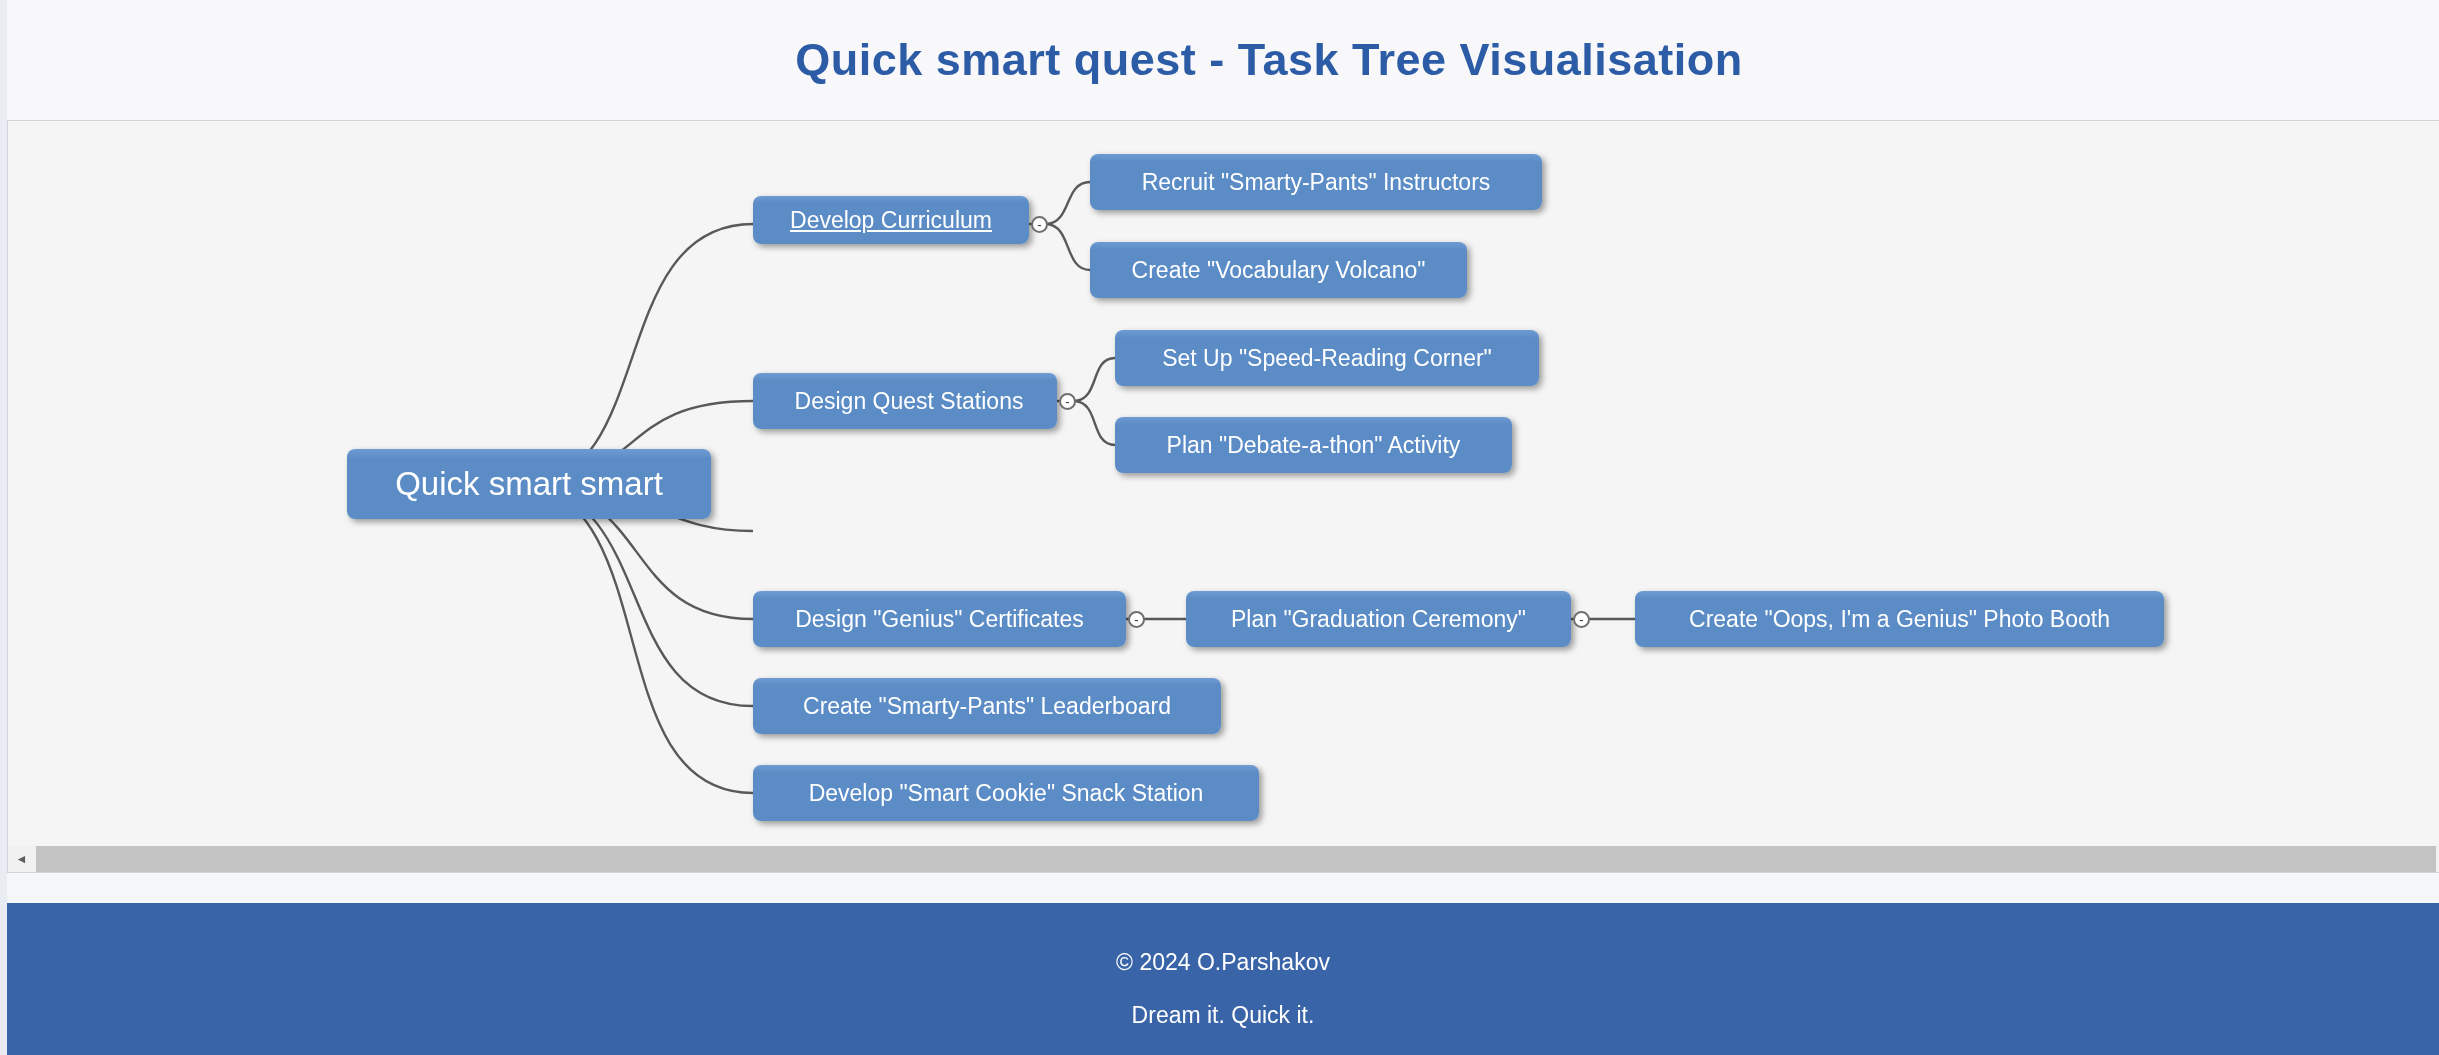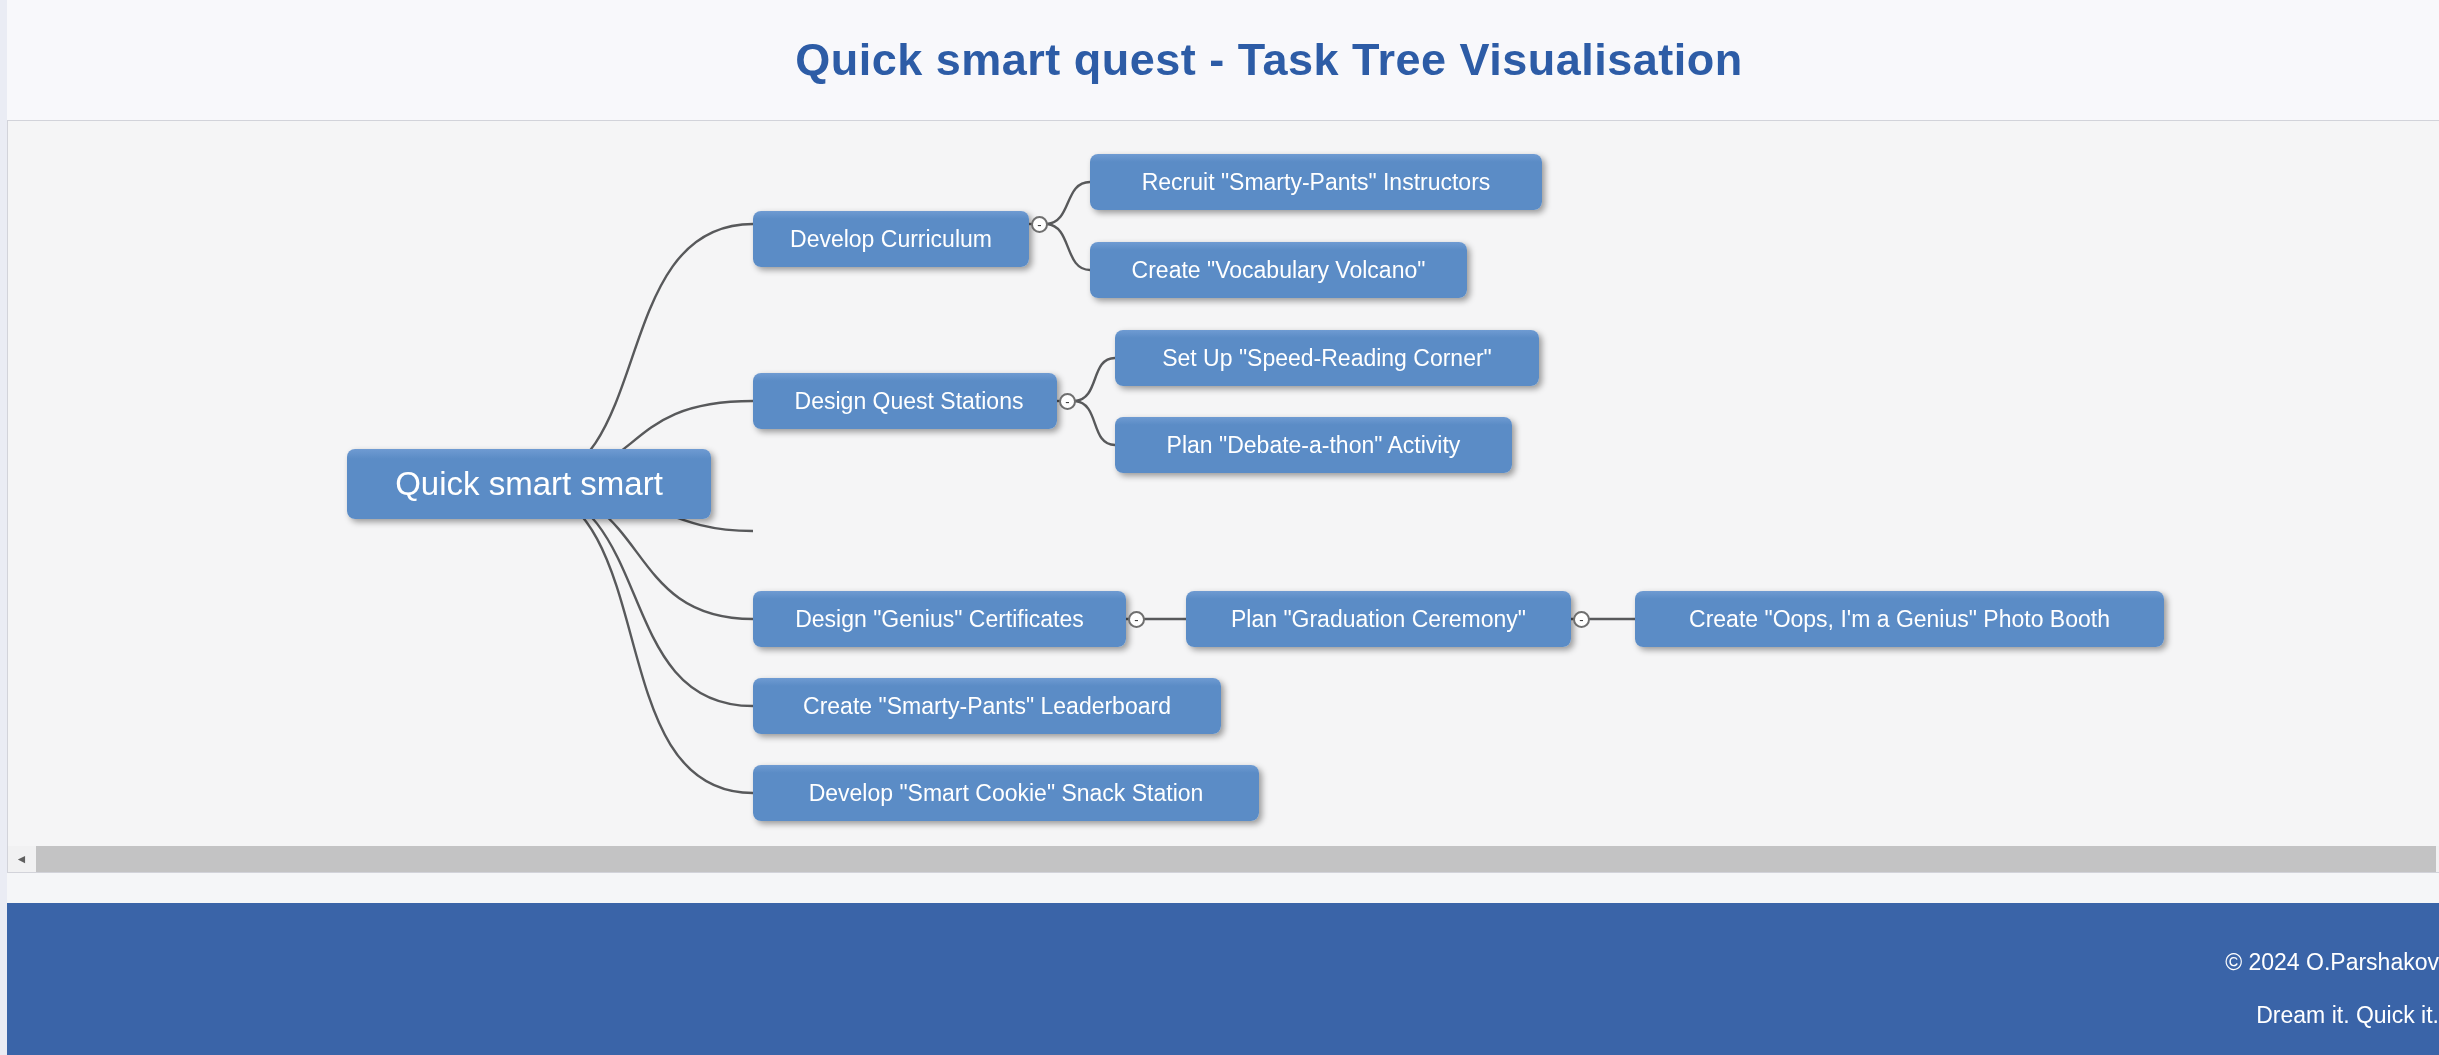--- a/index.html
+++ b/index.html
@@ -112,21 +112,21 @@
     background: #c3c3c4;
   }
   footer.page-footer {
     position: absolute;
     left: 7px; top: 903px;
     width: 2432px; height: 152px;
     background: #3a64a8;
     color: #ffffff;
     display: flex;
     flex-direction: column;
-    align-items: flex-end;
+    align-items: center;
     padding-top: 46px;
     box-sizing: border-box;
     row-gap: 26px;
     font-size: 23px;
   }
 </style>
 </head>
 <body>
 
 <div class="left-strip"></div>
@@ -150,21 +150,21 @@
       <path d="M1039 103 C1064 105 1056 149 1082 149"></path>
       <path d="M1049 280 L1059 280"></path>
       <path d="M1067 280 C1092 278 1082 237 1107 237"></path>
       <path d="M1067 280 C1092 282 1082 324 1107 324"></path>
       <path d="M1118 498 L1178 498"></path>
       <path d="M1563 498 L1627 498"></path>
     </svg>
 
     <div class="node root" style="left:339px; top:328px; width:364px; height:70px;">Quick smart smart</div>
 
-    <div class="node" style="left:745px; top:90px; width:276px; height:56px;">Develop Curriculum</div>
+    <div class="node" style="left:745px; top:75px; width:276px; height:48px;text-decoration:underline;">Develop Curriculum</div>
     <div class="node" style="left:1082px; top:33px; width:452px; height:56px;">Recruit "Smarty-Pants" Instructors</div>
     <div class="node" style="left:1082px; top:121px; width:377px; height:56px;">Create "Vocabulary Volcano"</div>
 
     <div class="node" style="left:745px; top:252px; width:304px; height:56px;padding-left:8px;">Design Quest Stations</div>
     <div class="node" style="left:1107px; top:209px; width:424px; height:56px;">Set Up "Speed-Reading Corner"</div>
     <div class="node" style="left:1107px; top:296px; width:397px; height:56px;">Plan "Debate-a-thon" Activity</div>
 
 
     <div class="node" style="left:745px; top:470px; width:373px; height:56px;">Design "Genius" Certificates</div>
     <div class="node" style="left:1178px; top:470px; width:385px; height:56px;">Plan "Graduation Ceremony"</div>

